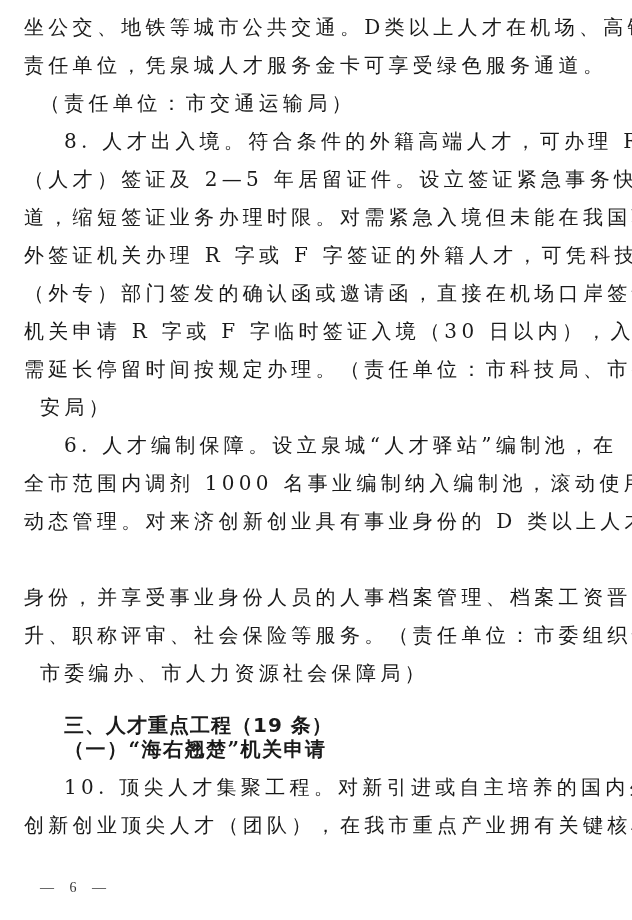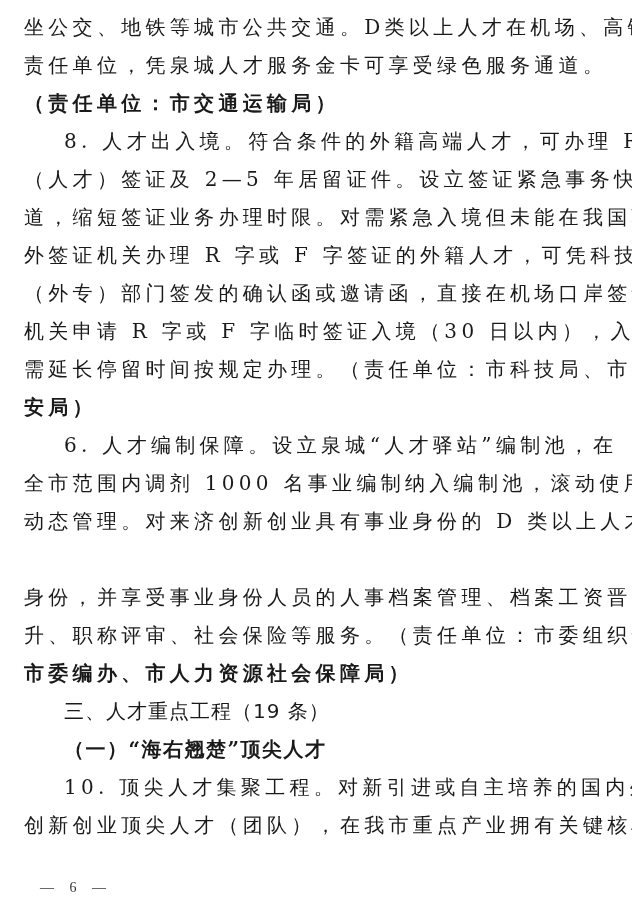--- a/index.html
+++ b/index.html
@@ -2,22 +2,22 @@
 <html><head>
 <meta charset="utf-8">
 <style>
   html, body { margin: 0; padding: 0; background: #ffffff; }
   body { width: 632px; height: 920px; overflow: hidden; position: relative;
          font-family: "DejaVu Serif", "Liberation Serif", serif; color: #1a1a1a; }
   .page { position: absolute; left: 0; top: 0; width: 632px; height: 920px; }
   .line { position: absolute; left: 24px; width: 586px; height: 30px; line-height: 30px;
           font-size: 20px; letter-spacing: 4.3px; white-space: nowrap; }
   .indent { left: 64px; width: 546px; }
-  .bold { font-weight: bold; }
-  .heading { font-family: "DejaVu Sans", "Liberation Sans", sans-serif; font-weight: normal; letter-spacing: 1px; }
+  .bold { font-weight: normal; margin-left: 16px; }
+  .heading { font-family: "DejaVu Sans", "Liberation Sans", sans-serif; font-weight: bold; letter-spacing: 1px; margin-top: 14px; }
   .subheading { font-weight: bold; letter-spacing: 1.5px; }
   .page-num { position: absolute; left: 40px; top: 880px; font-size: 14px; color: #333;
               font-family: "Liberation Serif", serif; letter-spacing: 6px; }
 </style>
 </head>
 <body>
 
 <div class="page">
   <div class="line" style="top:12px">坐公交、地铁等城市公共交通。D类以上人才在机场、高铁</div>
   <div class="line" style="top:50px">责任单位，凭泉城人才服务金卡可享受绿色服务通道。</div>
@@ -30,17 +30,17 @@
   <div class="line" style="top:316px">机关申请 R 字或 F 字临时签证入境（30 日以内），入境后如</div>
   <div class="line" style="top:354px">需延长停留时间按规定办理。（责任单位：市科技局、市公</div>
   <div class="line bold" style="top:392px">安局）</div>
   <div class="line indent" style="top:430px">6. 人才编制保障。设立泉城“人才驿站”编制池，在</div>
   <div class="line" style="top:468px">全市范围内调剂 1000 名事业编制纳入编制池，滚动使用、</div>
   <div class="line" style="top:506px">动态管理。对来济创新创业具有事业身份的 D 类以上人才</div>
   <div class="line" style="top:582px">身份，并享受事业身份人员的人事档案管理、档案工资晋</div>
   <div class="line" style="top:620px">升、职称评审、社会保险等服务。（责任单位：市委组织部、</div>
   <div class="line bold" style="top:658px">市委编办、市人力资源社会保障局）</div>
   <div class="line indent heading" style="top:696px">三、人才重点工程（19 条）</div>
-  <div class="line indent subheading" style="top:734px">（一）“海右翘楚”顶尖人才</div>
+  <div class="line indent subheading" style="top:734px">（一）“海右翘楚”机关申请</div>
   <div class="line indent" style="top:772px">10. 顶尖人才集聚工程。对新引进或自主培养的国内外</div>
   <div class="line" style="top:810px">创新创业顶尖人才（团队），在我市重点产业拥有关键核心</div>
   <div class="page-num">— 6 —</div>
 </div>
 
 </body></html>

